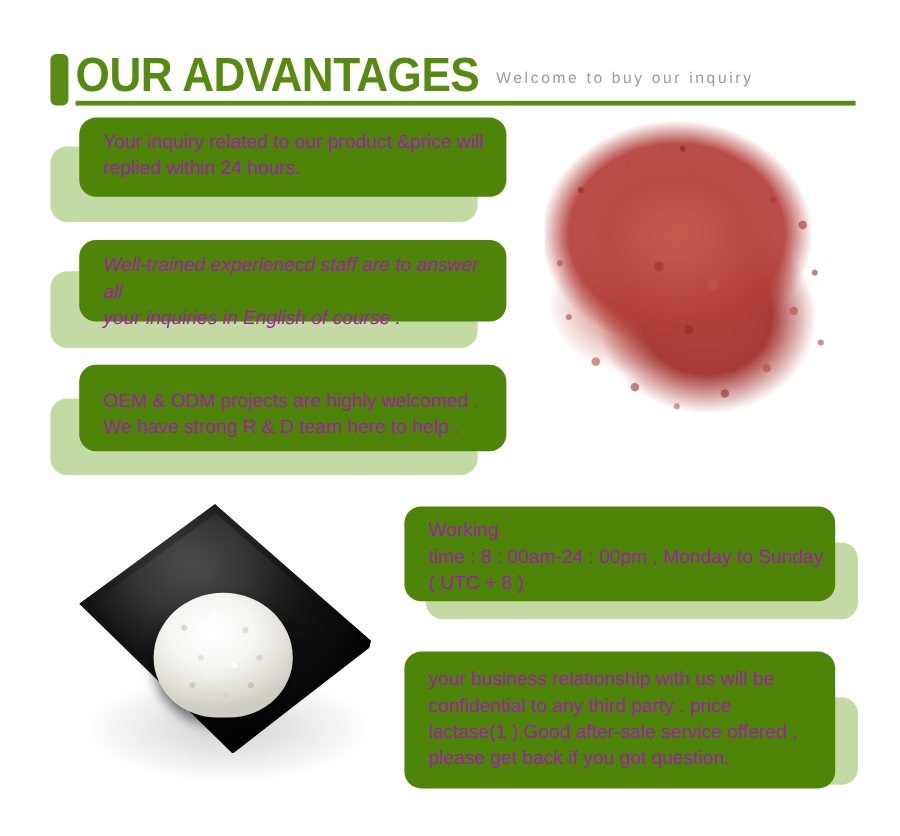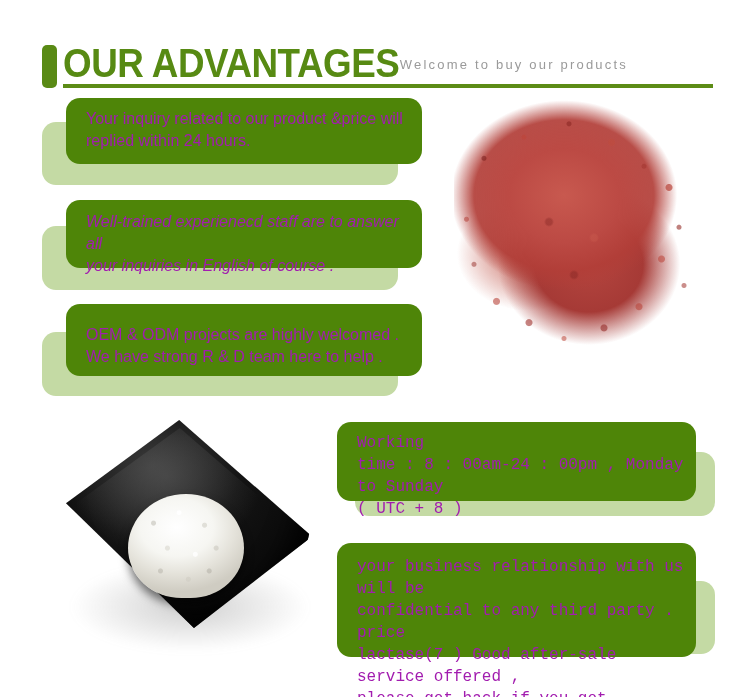--- a/index.html
+++ b/index.html
@@ -80,21 +80,21 @@
     white-space: pre-line;
   }
 
   
   .left-callout { left: 0; width: 430px; }
   .left-callout .shadow-box { left: 42px; width: 356px; }
   .left-callout .main-box  { left: 66px; width: 356px; }
   .left-callout .callout-text { left: 86px; width: 320px; }
 
   
-  .right-callout { left: 0; width: 750px; font-family: Liberation Mono, monospace; }
+  .right-callout { left: 0; width: 750px; }
   .right-callout .shadow-box { left: 355px; width: 360px; }
   .right-callout .main-box  { left: 337px; width: 359px; }
   .right-callout .callout-text { left: 357px; width: 330px; }
 
   #callout-1 { top: 90px;  height: 105px; }
   #callout-1 .shadow-box { top: 32px; height: 63px; }
   #callout-1 .main-box   { top: 8px;  height: 66px; }
   #callout-1 .callout-text { top: 18px; }
 
   #callout-2 { top: 192px; height: 108px; }
@@ -212,21 +212,21 @@
       radial-gradient(circle at 52% 82%, rgba(205,202,192,0.5) 0 2px, transparent 3px),
       radial-gradient(circle at 70% 74%, rgba(175,172,162,0.5) 0 2px, transparent 3px);
   }
 </style>
 </head>
 <body>
 
 <div id="header">
   <div id="title-accent-bar"></div>
   <div id="page-title">OUR ADVANTAGES</div>
-  <div id="header-tagline">Welcome to buy our products</div>
+  <div id="header-tagline">Welcome to buy our inquiry</div>
   <div id="title-underline"></div>
 </div>
 
 <div class="callout left-callout" id="callout-1">
   <div class="shadow-box"></div>
   <div class="main-box"></div>
   <div class="callout-text">Your inquiry related to our product &amp;price will
 replied within 24 hours.</div>
 </div>
 
@@ -250,21 +250,21 @@
   <div class="callout-text">Working
 time : 8 : 00am-24 : 00pm , Monday to Sunday
  ( UTC + 8 )</div>
 </div>
 
 <div class="callout right-callout" id="callout-5">
   <div class="shadow-box"></div>
   <div class="main-box"></div>
   <div class="callout-text">your business relationship with us will be
 confidential to any third party . price
-lactase(7 ) Good after-sale service offered ,
+lactase(1 ) Good after-sale service offered ,
 please get back if you got question.</div>
 </div>
 
 <div id="photo-red-powder">
   <div class="pile">
     <div class="grain"></div>
   </div>
 </div>
 
 <div id="photo-white-powder">

